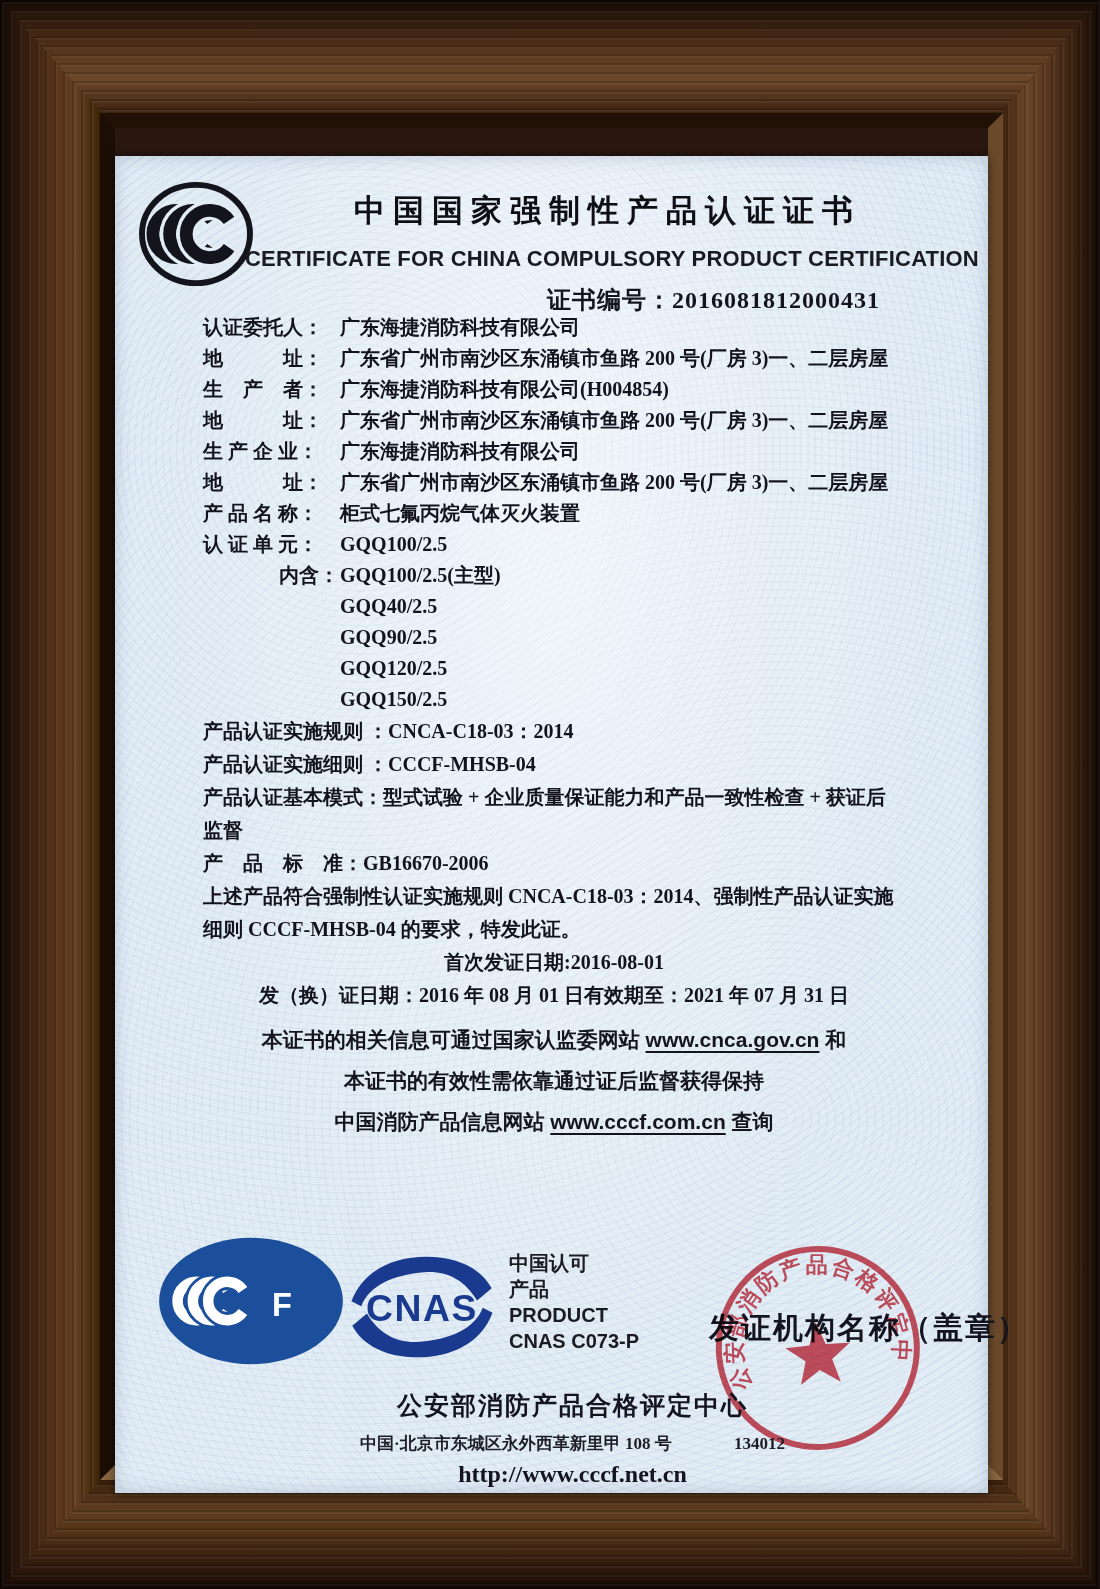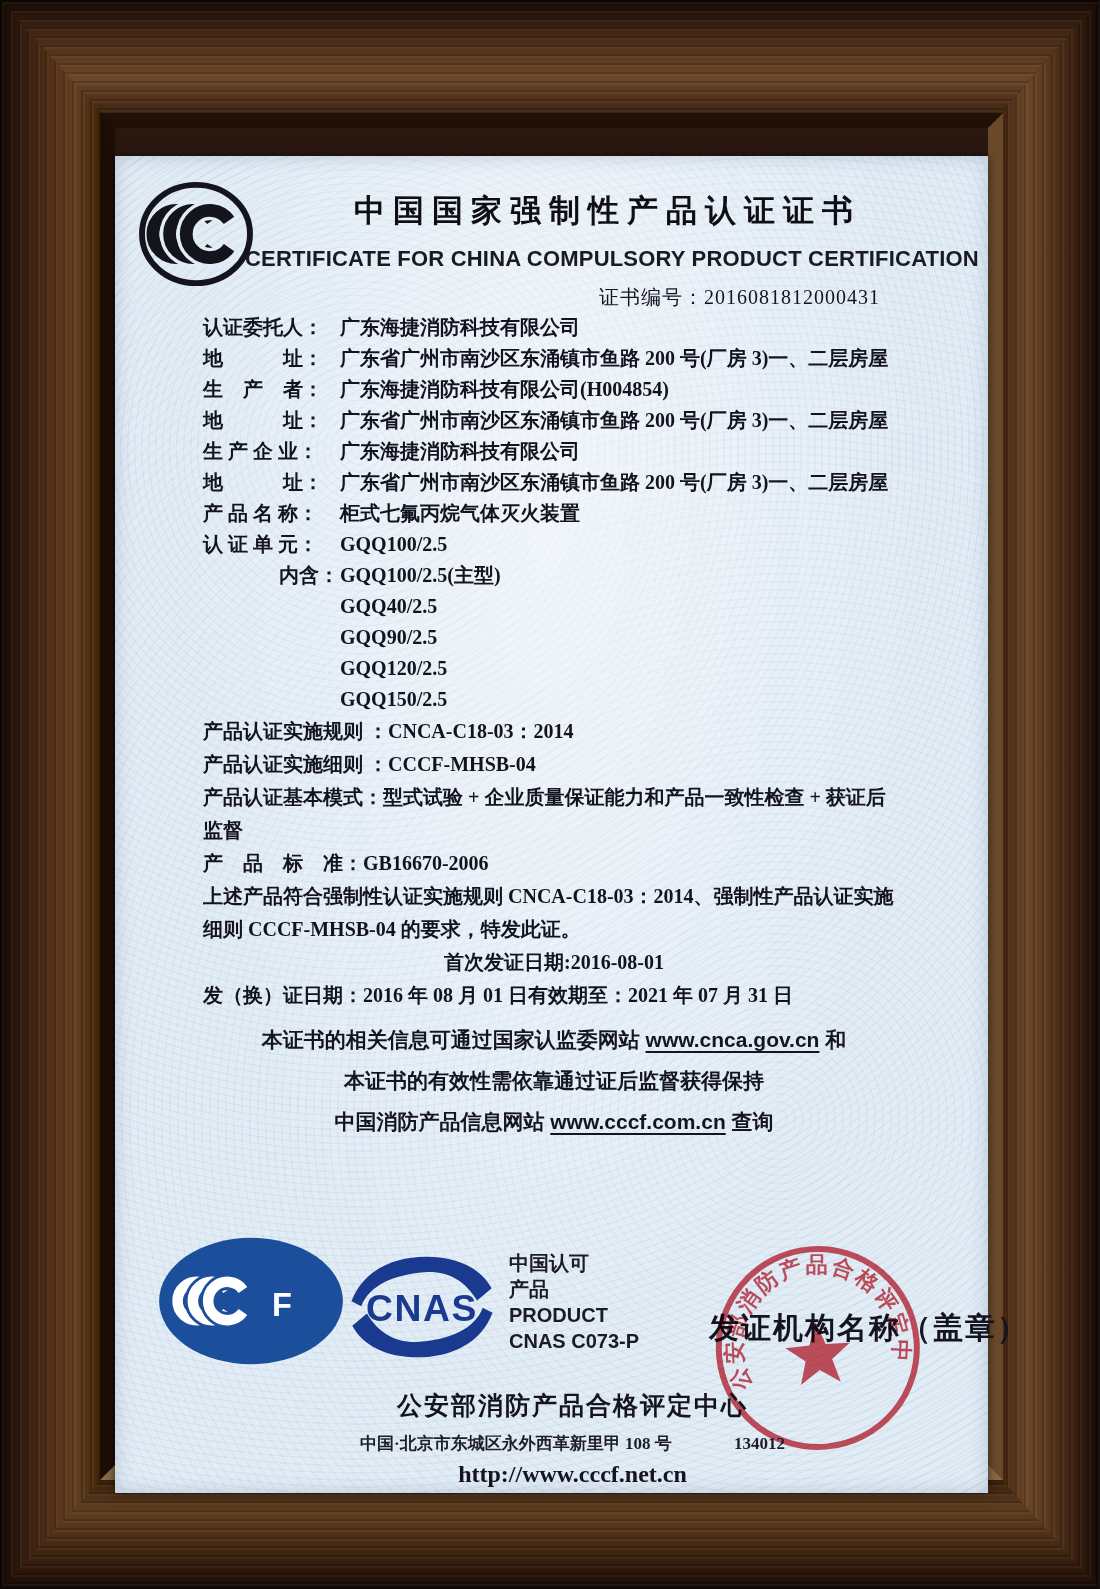--- a/index.html
+++ b/index.html
@@ -38,33 +38,33 @@
       #e2ecf5;
     box-shadow:inset 0 0 18px rgba(80,100,135,0.28), 0 0 10px rgba(0,0,0,0.55);
     color:#141420;margin-top:44px;}
   
   .ccc-mark{position:absolute;left:22px;top:24px;}
   .header{position:absolute;left:130px;top:34px;right:18px;text-align:center;}
   .title{font-family:"Liberation Sans","DejaVu Sans",sans-serif;font-size:31px;font-weight:700;
     letter-spacing:8px;color:#0e0e14;white-space:nowrap;}
   .subtitle{margin-top:14px;font-family:"Liberation Sans","DejaVu Sans",sans-serif;font-size:22px;
     font-weight:600;letter-spacing:0.2px;color:#1a1a22;white-space:nowrap;}
-  .certno{position:absolute;top:128px;right:108px;font-size:20px;font-weight:400;letter-spacing:1px;}
+  .certno{position:absolute;top:128px;right:108px;font-size:24px;font-weight:700;letter-spacing:1px;}
   
   .body{position:absolute;left:88px;top:156px;width:702px;font-size:20px;font-weight:700;
     line-height:31px;color:#13131f;}
   .row{display:flex;font-family:Liberation Serif, serif;}
   .lbl{flex:0 0 137px;white-space:pre;}
   .lbl-r{text-align:left;padding-left:76px;box-sizing:border-box;}
   .val{flex:1;}
   .model{padding-left:137px;}
   .sec{line-height:33px;}
   .sec p{margin:0;}
   .center{text-align:center;}
-  .issue-line{display:flex;}
+  .issue-line{display:flex;justify-content:center;}
   .notes{margin-top:7px;text-align:center;font-family:"Liberation Sans","DejaVu Sans",sans-serif;
     font-weight:600;font-size:21px;line-height:41px;color:#15151f;}
   .u{text-decoration:underline;text-underline-offset:4px;}
   
   .logo-cccf{position:absolute;left:38px;top:1078px;}
   .logo-cnas{position:absolute;left:230px;top:1086px;}
   .accred{position:absolute;left:394px;top:1094px;font-family:"Liberation Sans","DejaVu Sans",sans-serif;
     font-size:20px;font-weight:700;line-height:26px;color:#1b1b24;}
   .seal-label{position:absolute;left:594px;top:1152px;font-size:30px;font-weight:700;
     letter-spacing:2px;white-space:nowrap;font-family:Liberation Mono, monospace;}

